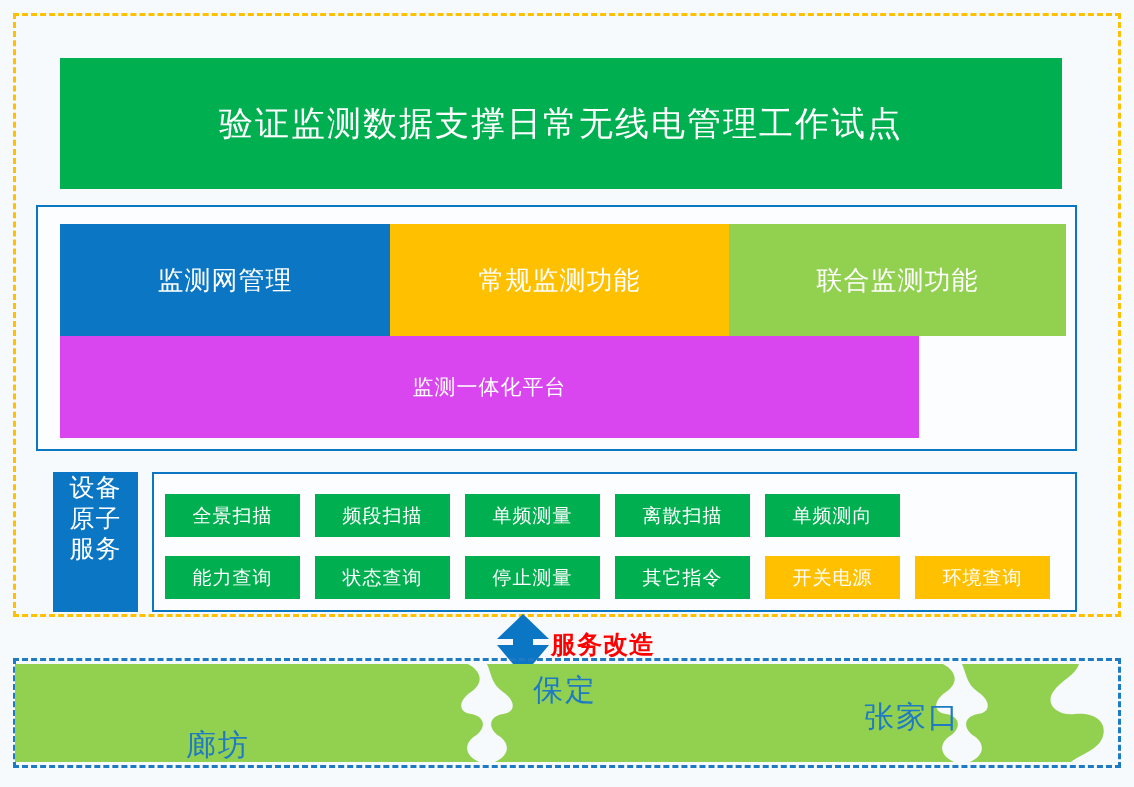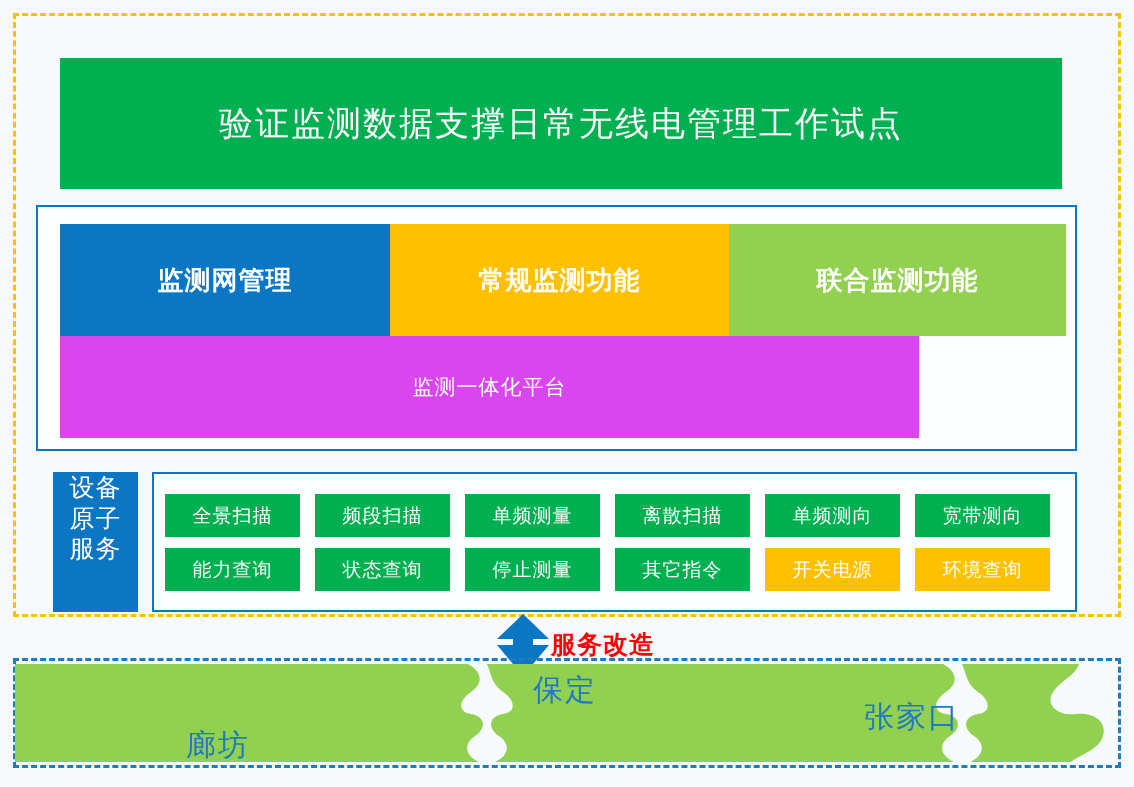--- a/index.html
+++ b/index.html
@@ -59,21 +59,20 @@
     box-sizing: border-box;
     background: #fbfdfe;
   }
   .func-row {
     position: absolute;
     left: 22px;
     top: 17px;
     width: 1006px;
     height: 112px;
     display: flex;
-    font-weight: bold;
   }
   .func-cell {
     display: flex;
     align-items: center;
     justify-content: center;
     color: #ffffff;
     font-size: 26px;
     letter-spacing: 1px;
   }
   .func-cell.c0 { width: 330px; background: #0b76c4; }
@@ -122,21 +121,21 @@
     box-sizing: border-box;
     background: #fbfdfe;
   }
   .services-grid {
     position: absolute;
     left: 11px;
     top: 20px;
     width: 900px;
     display: flex;
     flex-direction: column;
-    gap: 11px;
+    gap: 19px;
     justify-content: center;
   }
   .services-grid .srow {
     display: flex;
     gap: 15px;
   }
   .svc-btn {
     width: 135px;
     height: 43px;
     display: flex;
@@ -242,23 +241,20 @@
             <span>频段扫描</span>
           </div>
         <div class="svc-btn">
             <span>单频测量</span>
           </div>
         <div class="svc-btn">
             <span>离散扫描</span>
           </div>
         <div class="svc-btn">
             <span>单频测向</span>
-          </div>
-        <div class="svc-btn">
-            <span>宽带测向</span>
           </div>
       </div>
       <div class="srow">
         <div class="svc-btn">
             <span>能力查询</span>
           </div>
         <div class="svc-btn">
             <span>状态查询</span>
           </div>
         <div class="svc-btn">

